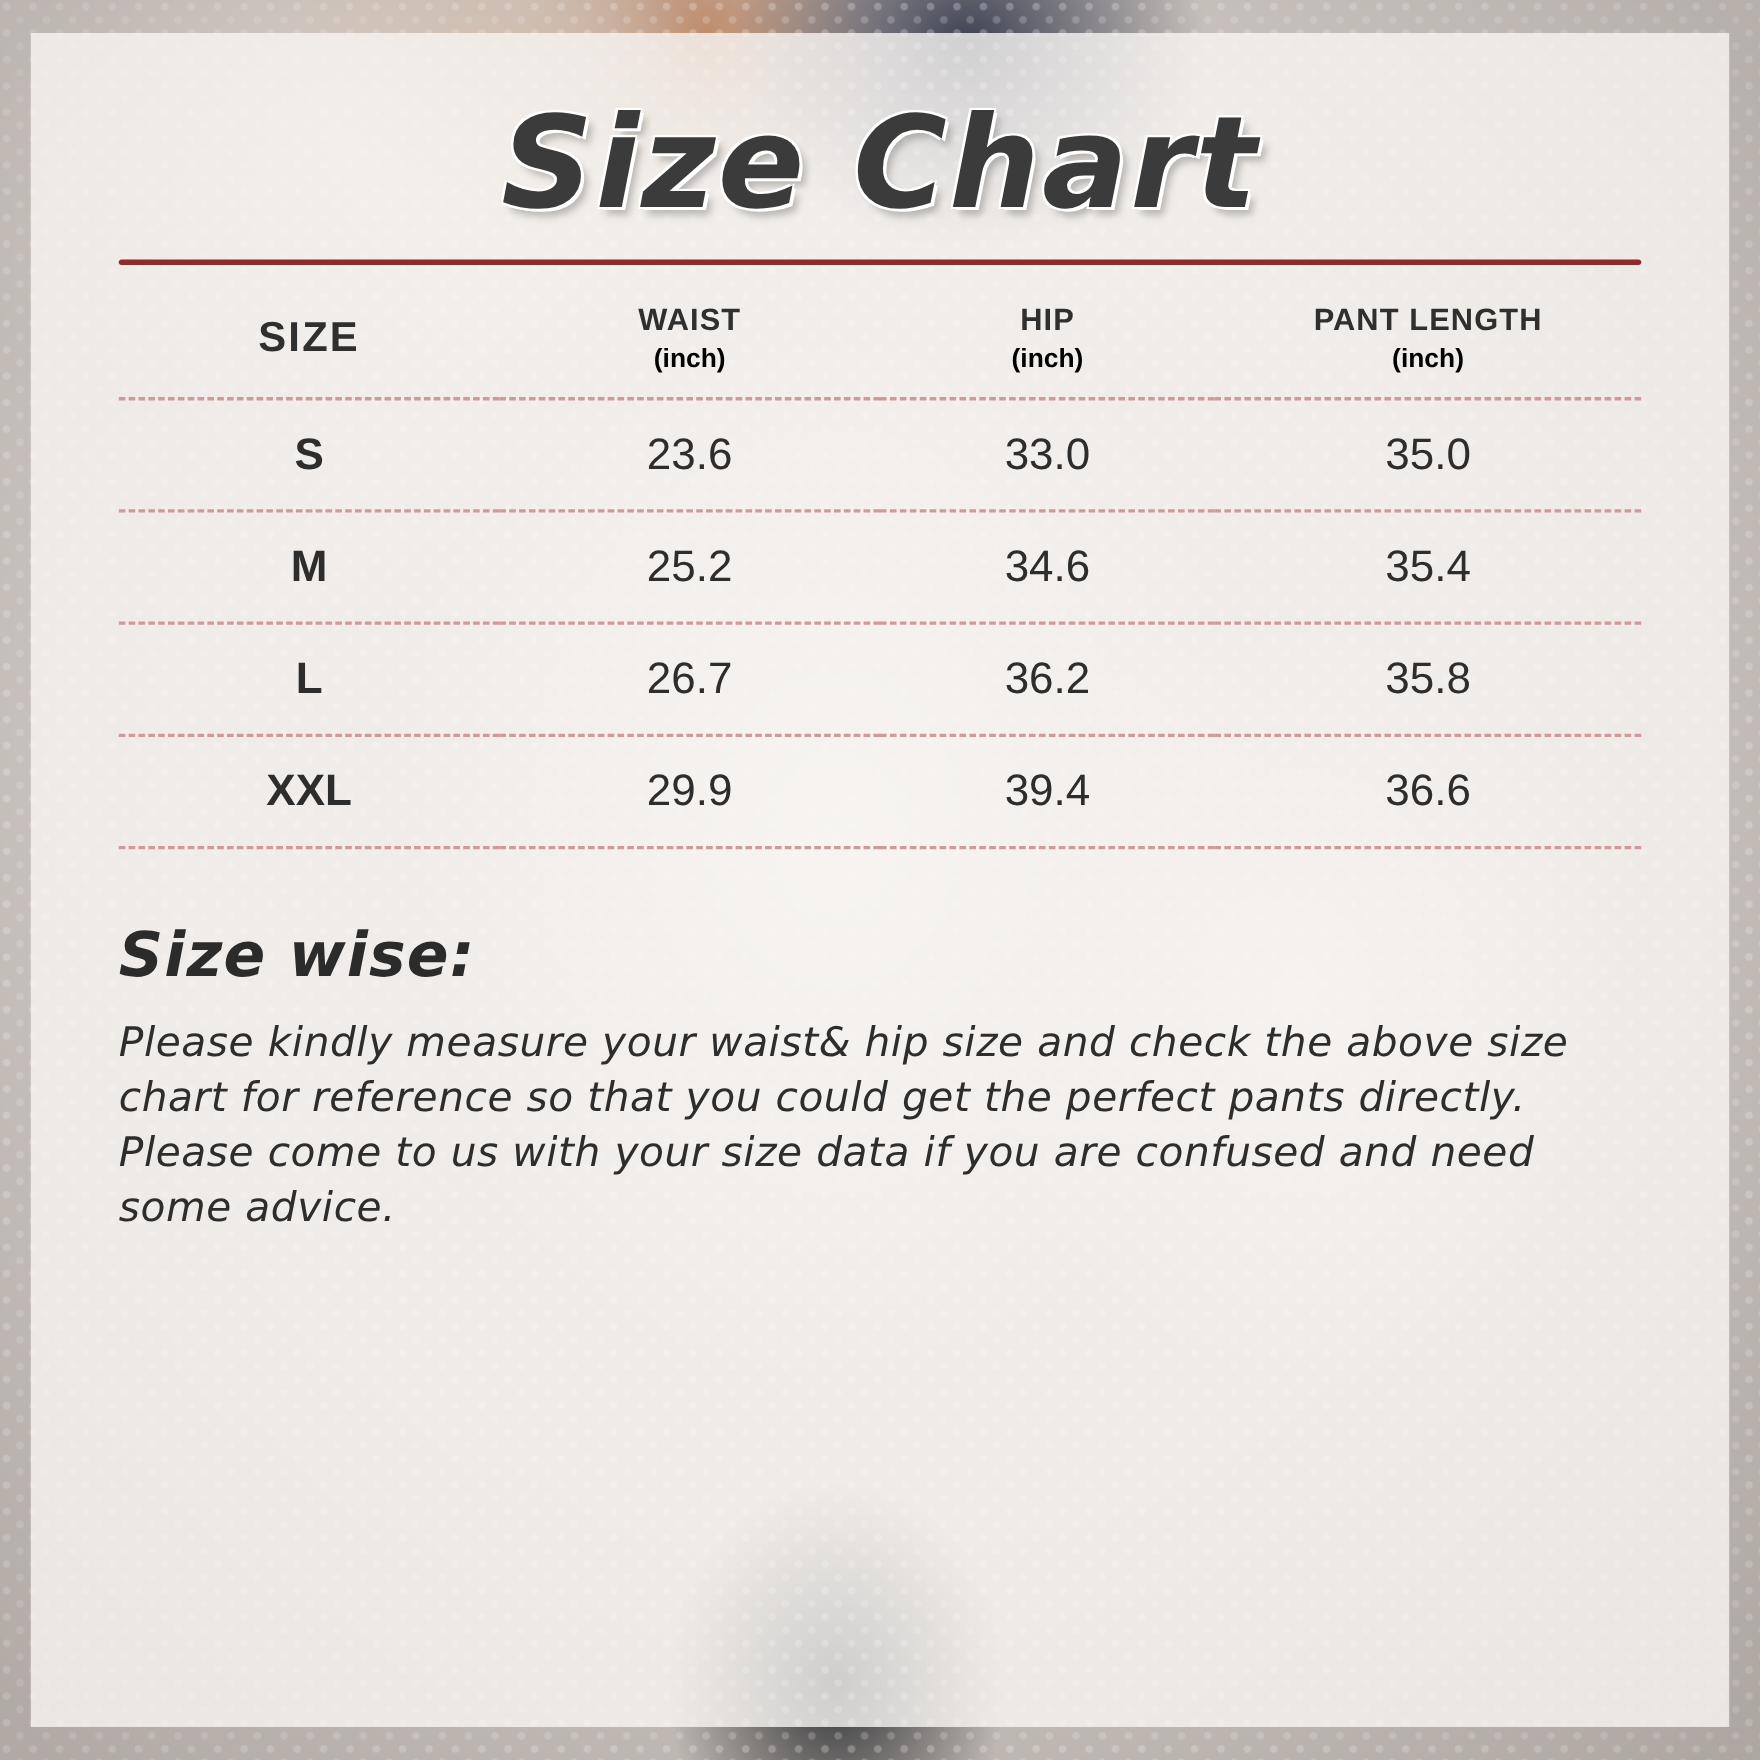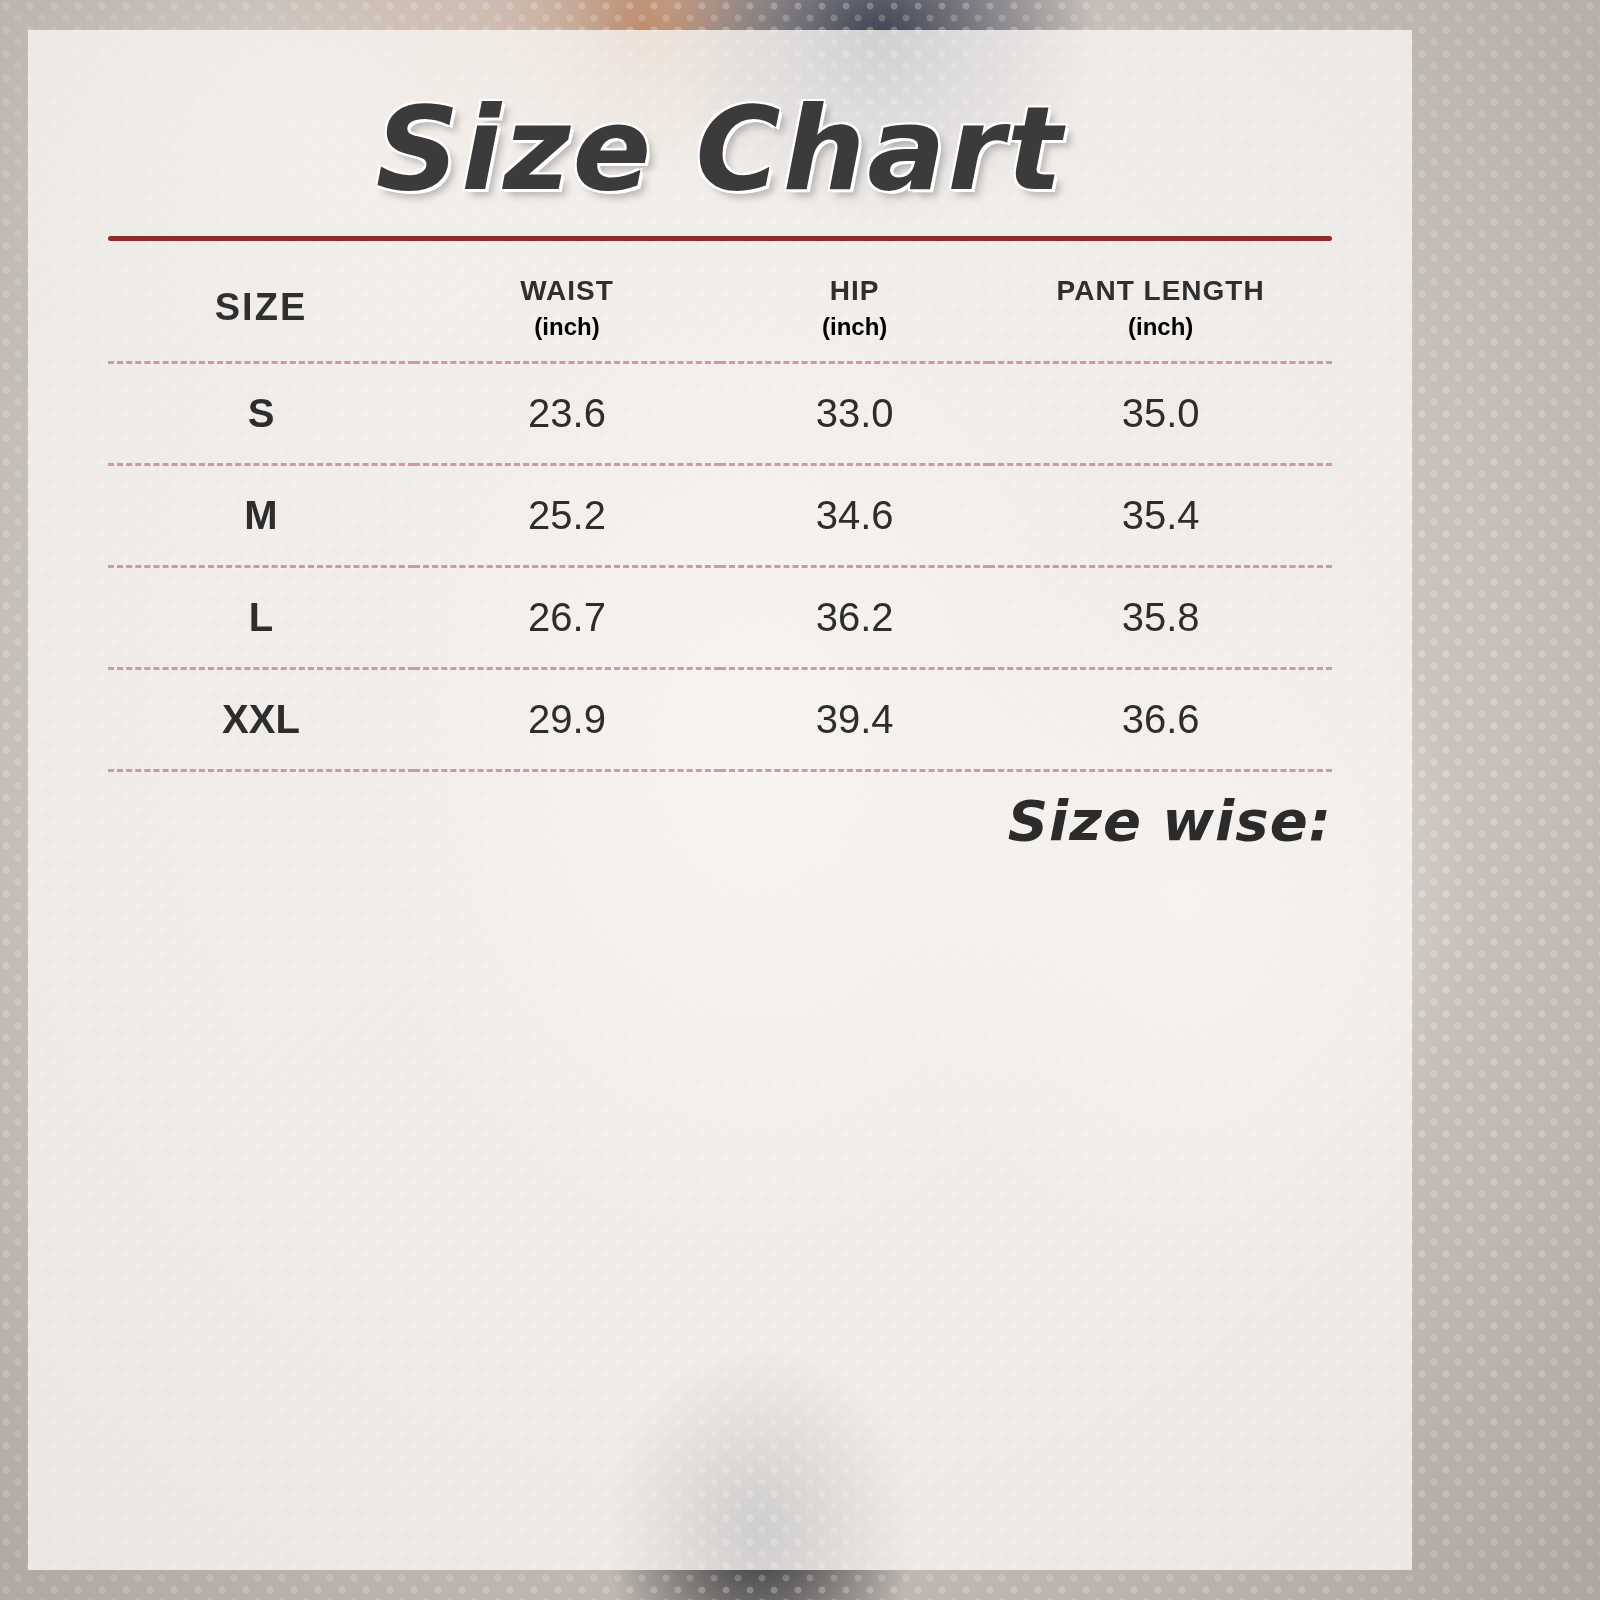--- a/index.html
+++ b/index.html
@@ -48,21 +48,21 @@
     position: absolute;
     inset: 0;
     background: radial-gradient(ellipse 1100px 1100px at 50% 50%, rgba(0,0,0,0) 55%, rgba(90,80,75,0.22) 100%);
   }
 
   
   .card {
     position: absolute;
     left: 28px;
     top: 30px;
-    width: 1384px;
+    width: 1544px;
     height: 1540px;
     background: rgba(247,245,243,0.80);
     box-sizing: border-box;
     padding: 0 80px;
   }
 
   
   .title-wrap {
     text-align: center;
     padding-top: 58px;
@@ -139,22 +139,21 @@
     color: #2d2d2d;
     border-bottom: 3px dashed #cf9a9a;
   }
   td.body-cell.size-cell {
     font-weight: bold;
     font-size: 40px;
   }
 
   
   .sizewise {
-    margin-top: 16px;
-    text-align: right;
+    margin-top: 64px;
   }
   .sizewise-title {
     font-family: "DejaVu Sans", sans-serif;
     font-weight: bold;
     font-style: italic;
     font-size: 56px;
     color: #2b2b2b;
     letter-spacing: 1px;
   }
   .sizewise-body {
@@ -232,16 +231,17 @@
           <td class="body-cell size-cell">XXL</td>
           <td class="body-cell">29.9</td>
           <td class="body-cell">39.4</td>
           <td class="body-cell">36.6</td>
         </tr>
       </tbody>
     </table>
 
     <div class="sizewise">
       <div class="sizewise-title">Size wise:</div>
+      <div class="sizewise-body">Please kindly measure your waist&amp; hip size and check the above size chart for reference so that you could get the perfect pants directly. Please come to us with your size data if you are confused and need some advice.</div>
     </div>
 
   </div>
 </div>
 
 </body></html>

